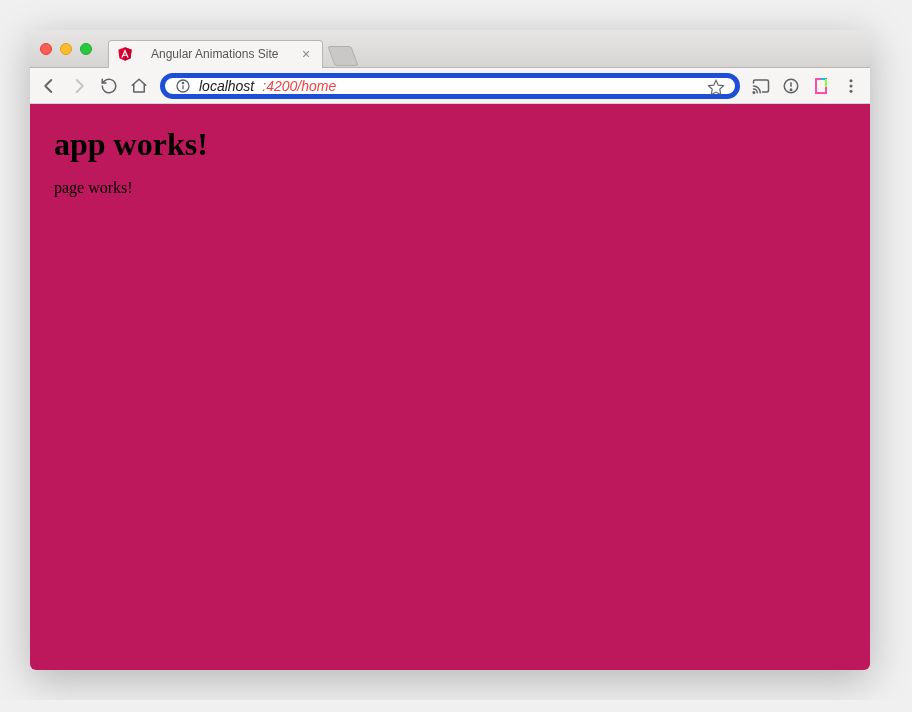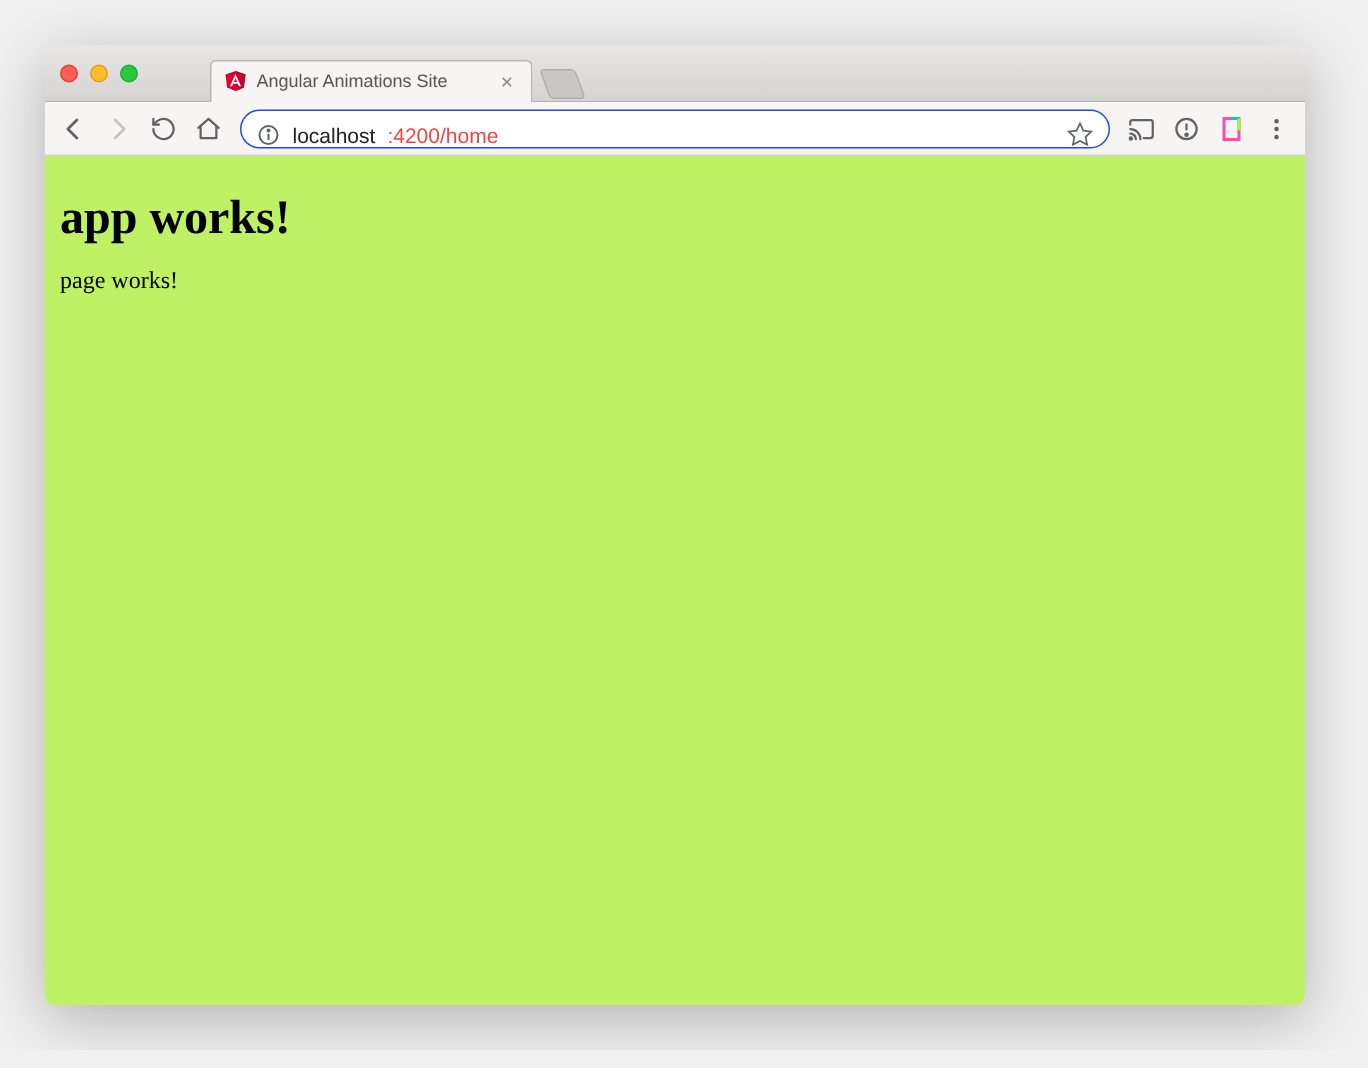--- a/index.html
+++ b/index.html
@@ -51,22 +51,21 @@
       border-bottom: none;
       border-radius: 4px 4px 0 0;
       height: 28px;
       min-width: 215px;
       display: flex;
       align-items: center;
       padding: 0 8px;
       margin-top: 10px;
       font-size: 12px;
       color: #555;
-      gap: 6px;
-      margin-left: 32px;
+      gap: 18px;
     }
     .tab-favicon {
       display: inline-flex;
       align-items: center;
       justify-content: center;
       width: 16px;
       height: 16px;
     }
     .tab-title {
       flex: 1;
@@ -112,28 +111,29 @@
       justify-content: center;
       color: #5f6368;
       cursor: pointer;
     }
     .nav-btn.disabled {
       color: #c6c4c2;
     }
     .addrbar {
       flex: 1;
       height: 26px;
-      border: 1px solid #1d4ed8;
+      border: 5px solid #1d4ed8;
       border-radius: 13px;
       display: flex;
-      align-items: flex-end;
+      align-items: flex-start;
       padding: 0 10px;
       background: #fff;
       gap: 8px;
       font-size: 14px;
+      font-style: italic;
     }
     .info-i {
       width: 16px;
       height: 16px;
       display: flex;
       align-items: center;
       justify-content: center;
       color: #5f6368;
     }
     .url-host { color: #202124; }
@@ -147,22 +147,22 @@
     }
     .icon18 {
       width: 18px;
       height: 18px;
       display: inline-flex;
       align-items: center;
       justify-content: center;
     }
     .content {
       flex: 1;
-      background: #bef264;
-      padding: 10px 10px;
+      background: #be185d;
+      padding: 10px 24px;
       overflow: auto;
     }
     .content h1 {
       font-family: "Times New Roman", Times, serif;
       font-weight: bold;
       font-size: 32px;
       margin: 12px 0 16px 0;
       color: #000;
     }
     .content p {

